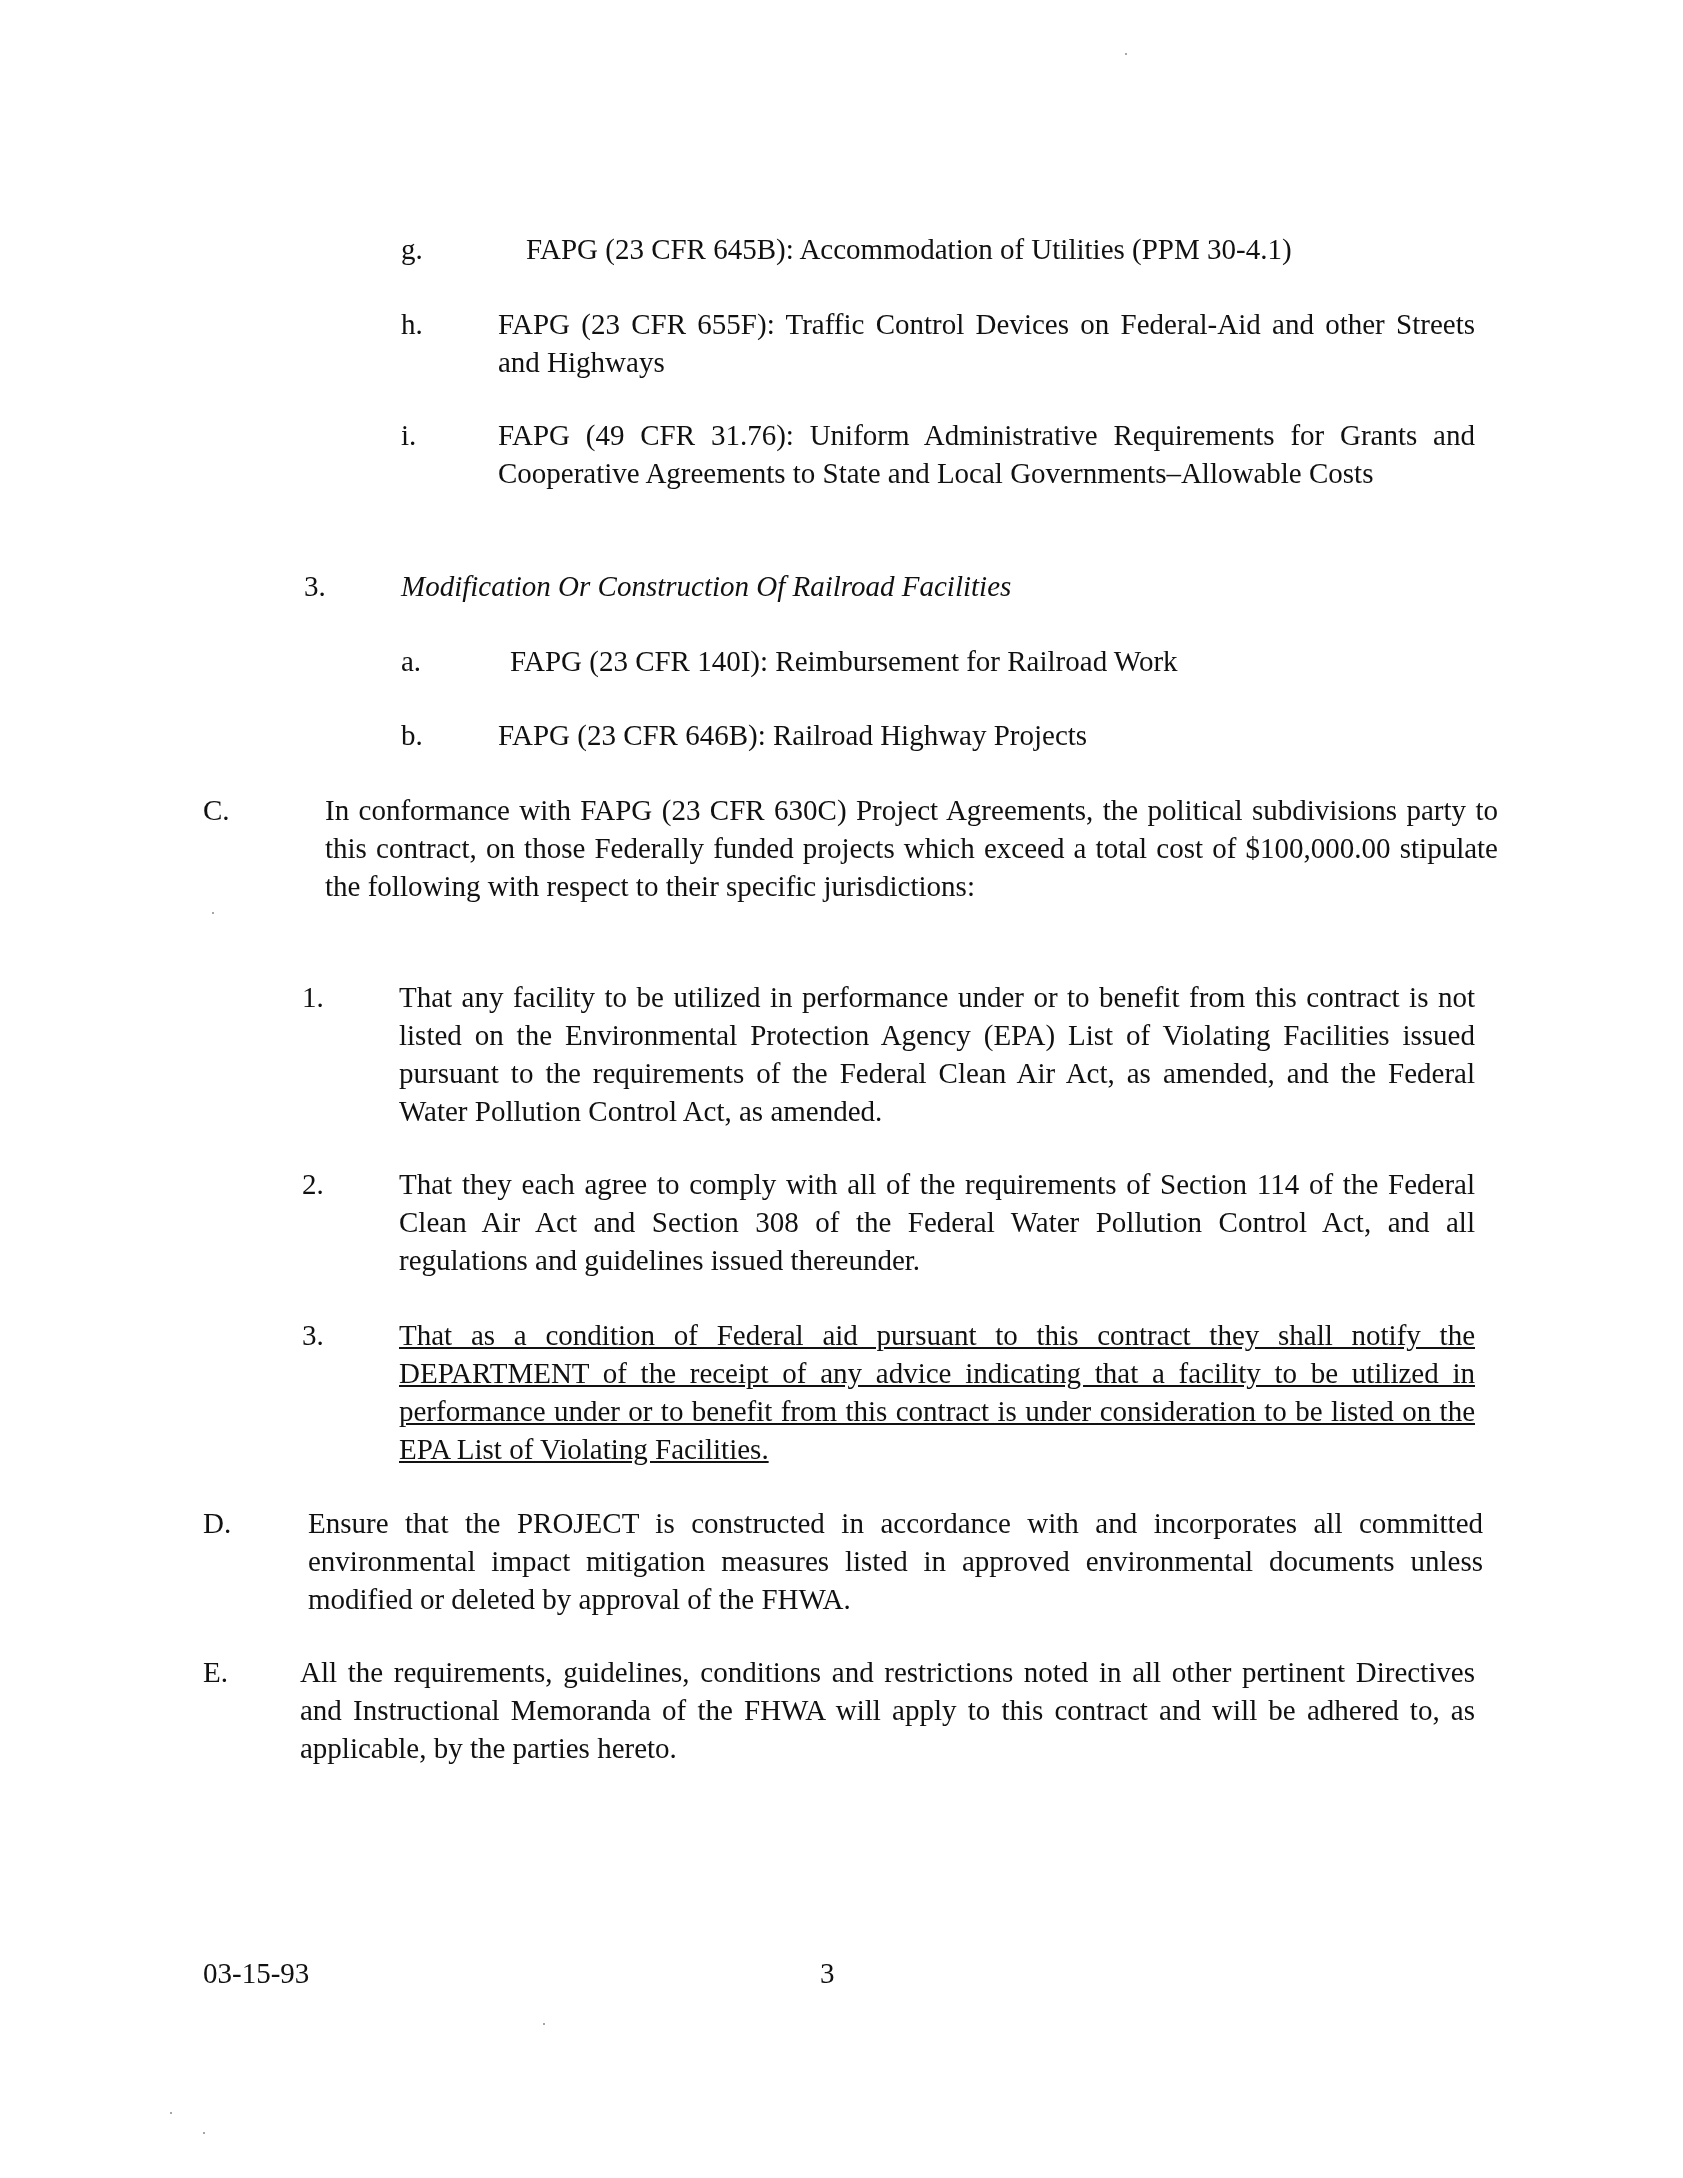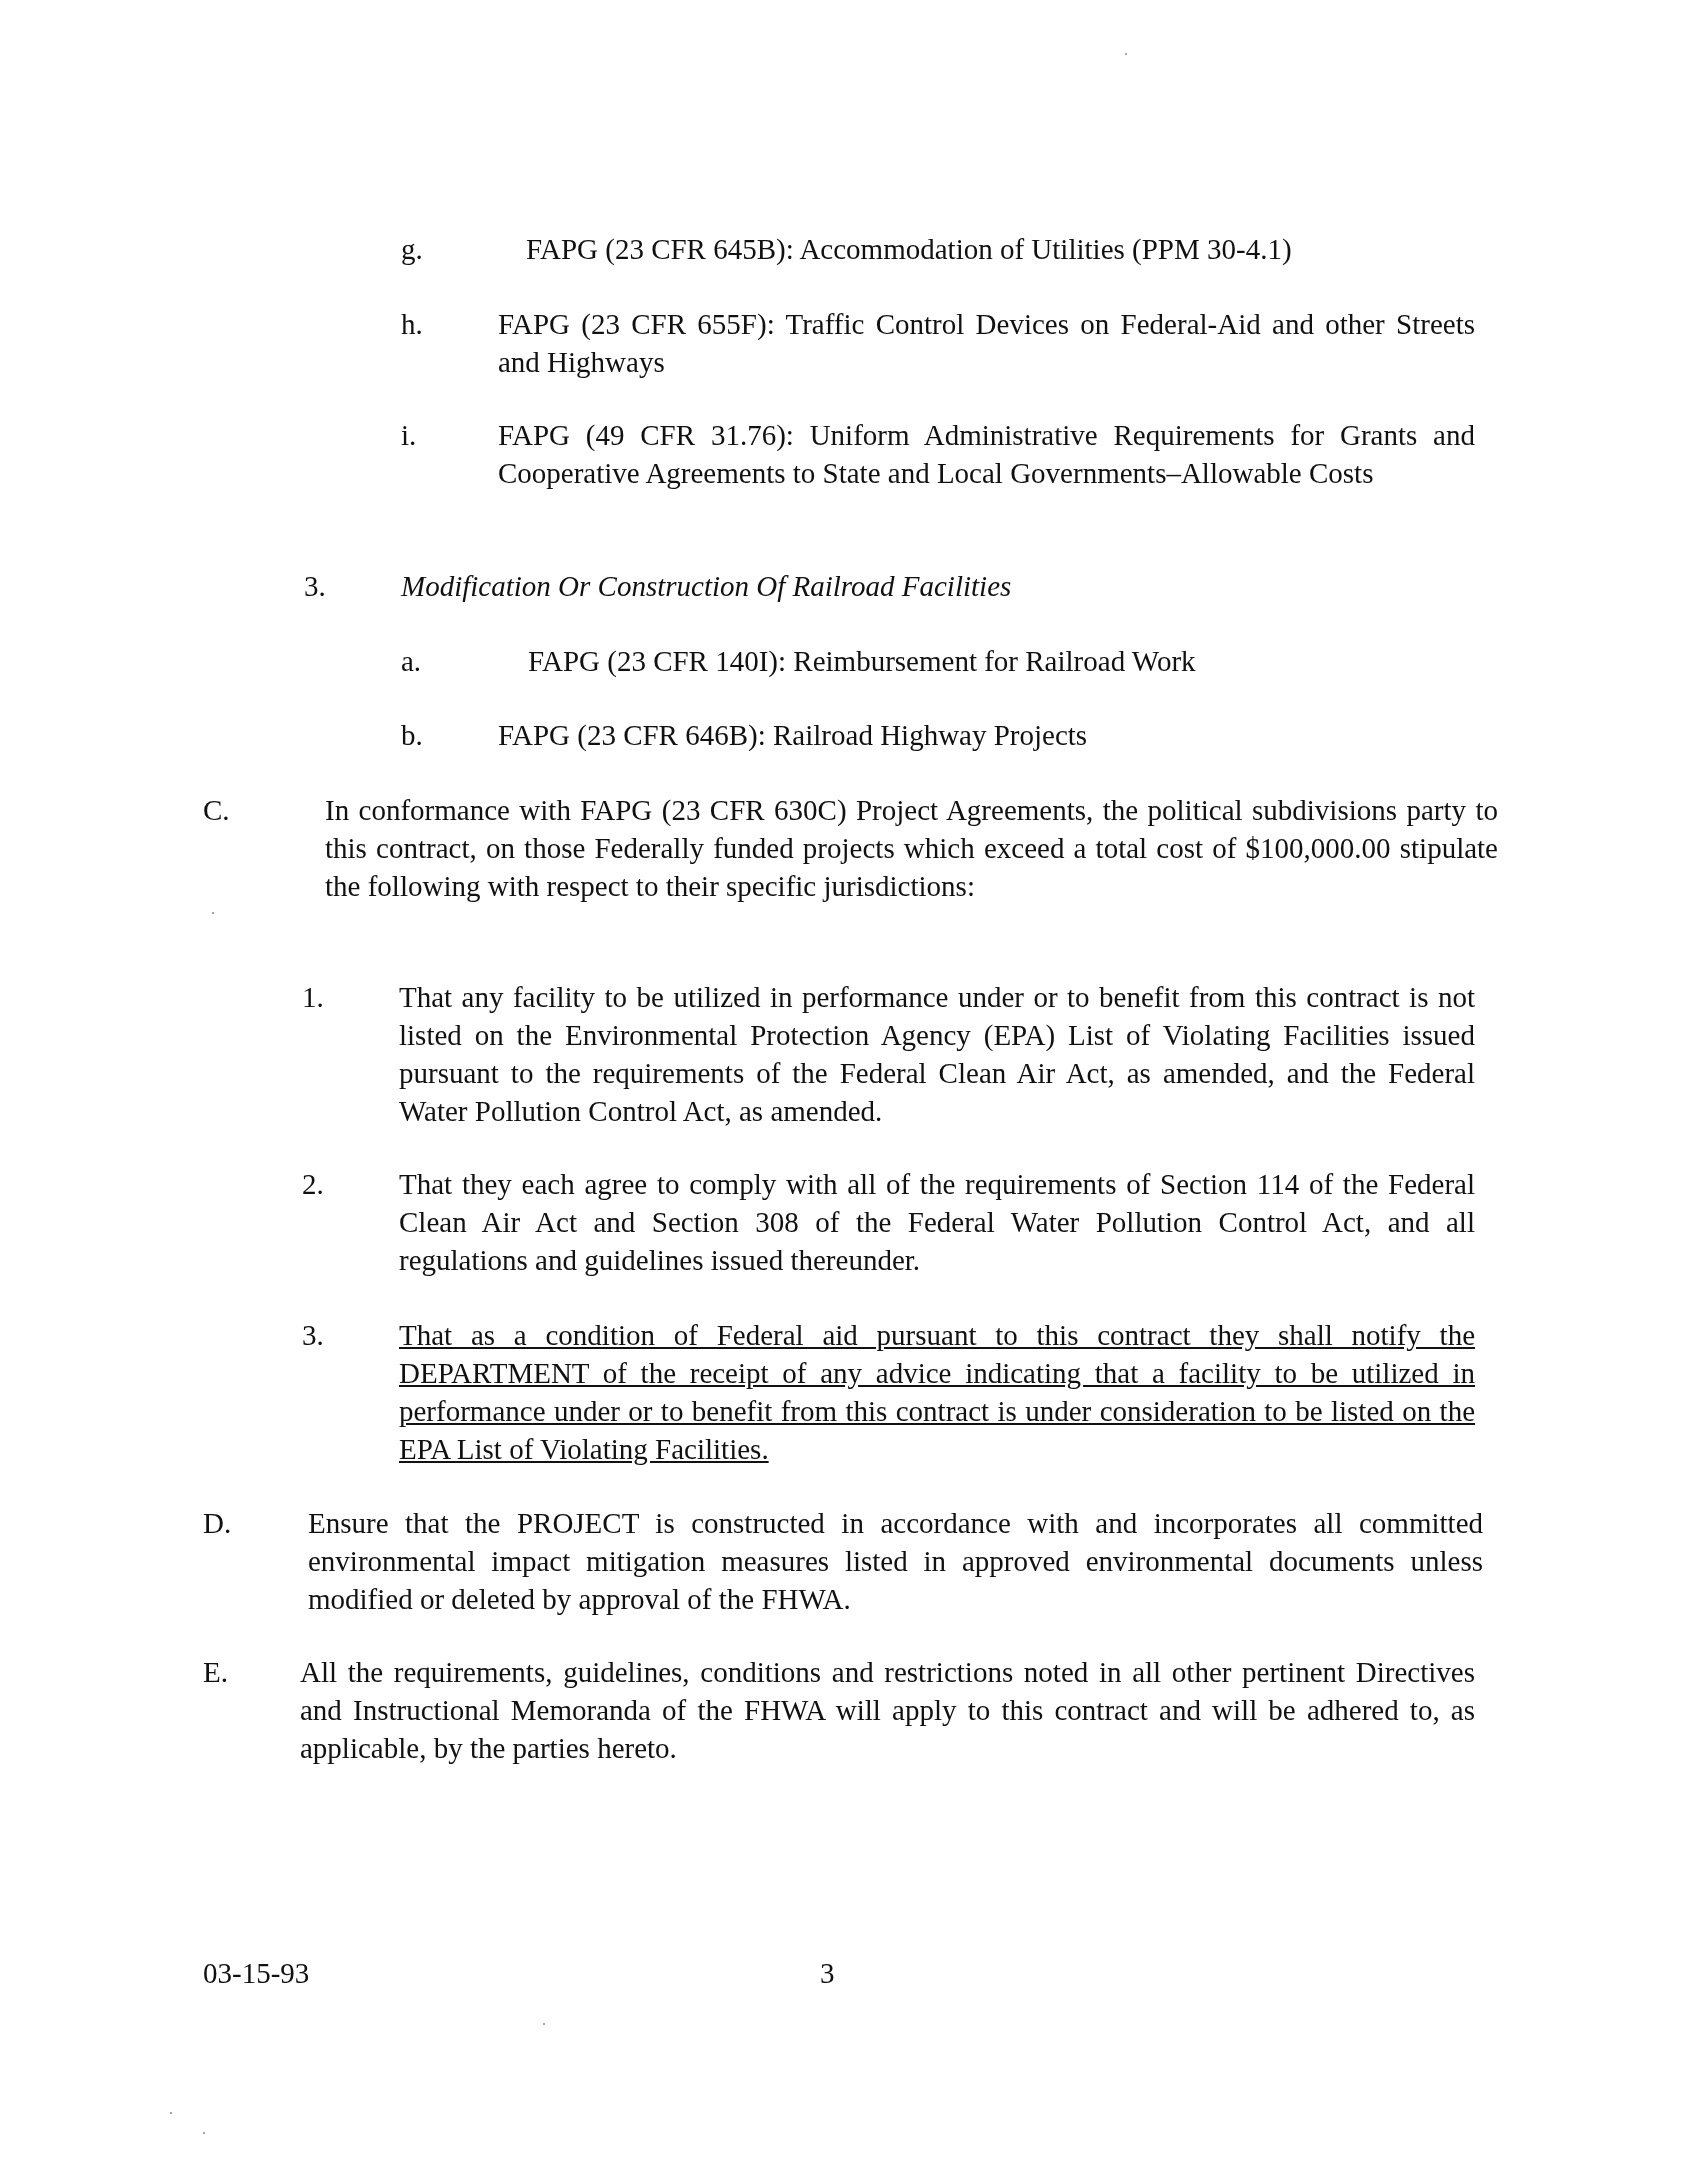--- a/index.html
+++ b/index.html
@@ -29,21 +29,21 @@
   <span class="txt last-left" style="left:498px;width:977px;">FAPG (49 CFR 31.76): Uniform Administrative Requirements for Grants and Cooperative Agreements to State and Local Governments–Allowable Costs</span>
 </div>
 
 <div class="blk" style="top:567px;left:0;">
   <span class="lbl" style="left:304px;">3.</span>
   <span class="txt" style="left:401px;white-space:nowrap;font-style:italic;">Modification Or Construction Of Railroad Facilities</span>
 </div>
 
 <div class="blk" style="top:642px;left:0;">
   <span class="lbl" style="left:401px;">a.</span>
-  <span class="txt" style="left:528px;white-space:nowrap;font-family:Liberation Serif, serif;">FAPG (23 CFR 140I): Reimbursement for Railroad Work</span>
+  <span class="txt" style="left:510px;white-space:nowrap;font-family:Liberation Serif, serif;">FAPG (23 CFR 140I): Reimbursement for Railroad Work</span>
 </div>
 
 <div class="blk" style="top:716px;left:0;">
   <span class="lbl" style="left:401px;">b.</span>
   <span class="txt" style="left:498px;white-space:nowrap;">FAPG (23 CFR 646B): Railroad Highway Projects</span>
 </div>
 
 <div class="blk" style="top:791px;left:0;">
   <span class="lbl" style="left:203px;">C.</span>
   <span class="txt last-left" style="left:302px;width:1173px;margin-left:23px;">In conformance with FAPG (23 CFR 630C) Project Agreements, the political subdivisions party to this contract, on those Federally funded projects which exceed a total cost of $100,000.00 stipulate the following with respect to their specific jurisdictions:</span>

